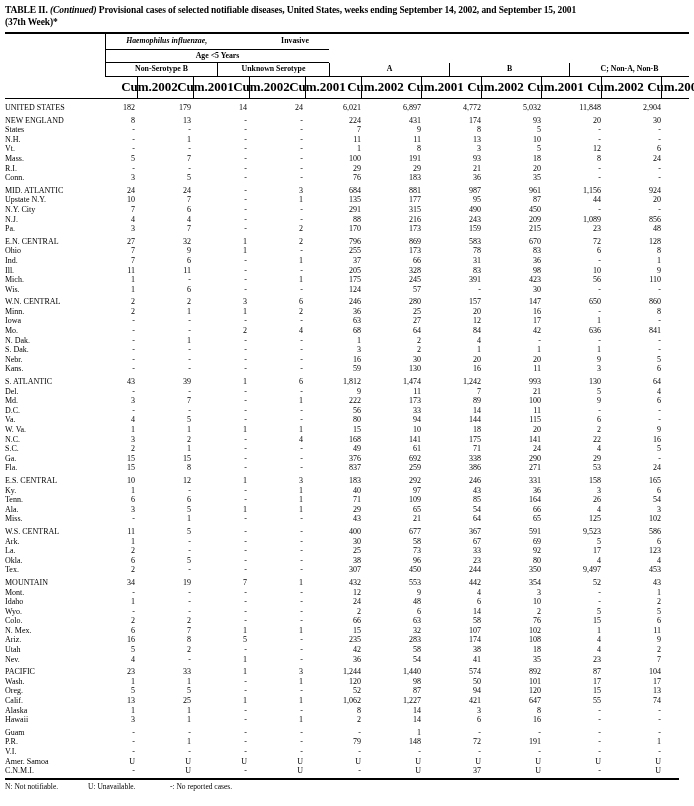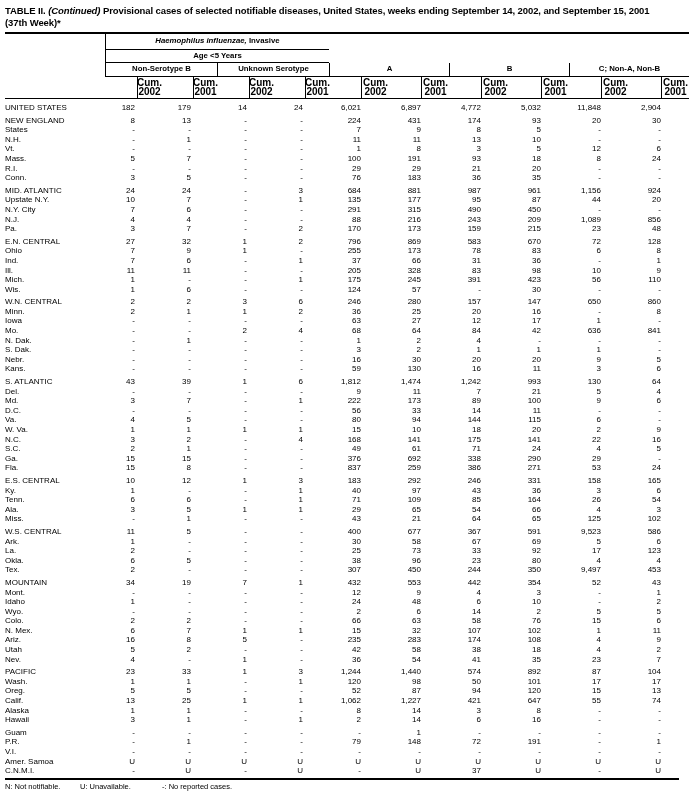--- a/index.html
+++ b/index.html
@@ -3,21 +3,21 @@
 <meta charset="utf-8">
 <style>
   * { box-sizing: border-box; margin: 0; padding: 0; }
   html, body { background: #fff; }
   body {
     width: 694px; height: 806px;
     font-family: "Liberation Sans", sans-serif;
     color: #000;
     overflow: hidden;
   }
-  .page { padding: 5px 15px 0 5px; width: 694px; }
+  .page { padding: 5px 15px 0 5px; width: 694px; font-family: Liberation Serif, serif; }
 
   
   .title { font-weight: bold; font-size: 9.5px; line-height: 11.5px; letter-spacing: -0.1px; margin-bottom: 4px; }
   .it { font-style: italic; }
 
   
   .grid {
     display: grid;
     grid-template-columns: 100px 56px 56px 56px 56px 60px 60px 60px 60px 60px 60px;
     width: 684px;
@@ -28,48 +28,49 @@
     border-top: 2px solid #000;
     border-bottom: 1px solid #000;
     grid-template-rows: 16px 13px 14px 21px;
   }
   .bl { border-left: 1px solid #000; }
   .bb { border-bottom: 1px solid #000; }
   .hc {
     display: flex; align-items: center; justify-content: center;
     font-weight: bold; font-size: 7.8px; text-align: center; line-height: 8.5px;
     white-space: nowrap;
+    gap: 36px;
   }
   .c-ra { grid-area: 1 / 1 / 5 / 2; display: flex; align-items: flex-end; font-weight: bold; font-size: 8px; padding-bottom: 2px; }
   .c-hi  { grid-area: 1 / 2 / 2 / 6; }
   .c-hep { grid-area: 1 / 6 / 3 / 12; align-items: flex-end; padding-bottom: 3px; }
   .c-age { grid-area: 2 / 2 / 3 / 6; }
   .g1 { grid-area: 3 / 2  / 4 / 4;  }
   .g2 { grid-area: 3 / 4  / 4 / 6;  }
   .g3 { grid-area: 3 / 6  / 4 / 8;  }
   .g4 { grid-area: 3 / 8  / 4 / 10; }
   .g5 { grid-area: 3 / 10 / 4 / 12; text-align: center; }
   .cum {
-    display: flex; flex-direction: column; justify-content: center; align-items: center;
-    font-weight: bold; font-size: 10px; line-height: 8.8px; margin-left: 32px;
+    display: flex; flex-direction: row; justify-content: center; align-items: center;
+    font-weight: bold; font-size: 13px; line-height: 8.8px; margin-left: 32px;
   }
 
   
   .tbody { border-bottom: 2px solid #000; padding-top: 1px; padding-bottom: 2px; }
   .row { height: 9.6px; line-height: 9.6px; font-size: 8px; }
   .row.sec { margin-top: 3px; }
   .a { white-space: nowrap; }
   .n { text-align: right; white-space: nowrap; }
   .n.hi  { padding-right: 26px; }
   .n.hep { padding-right: 28px; }
 
   
   .foot { font-size: 7.5px; line-height: 9.5px; margin-top: 2px; }
   .leg span { display: inline-block; }
-  .leg .l1 { width: 75px; }
+  .leg .l1 { width: 83px; }
   .leg .l2 { width: 82px; }
 </style>
 </head>
 <body>
 
 <div class="page">
 
   <div class="title">
     <div><span>TABLE II.</span> <span class="it">(Continued)</span> <span>Provisional cases of selected notifiable diseases, United States, weeks ending September 14, 2002, and September 15, 2001</span></div>
     <div>(37th Week)*</div>

